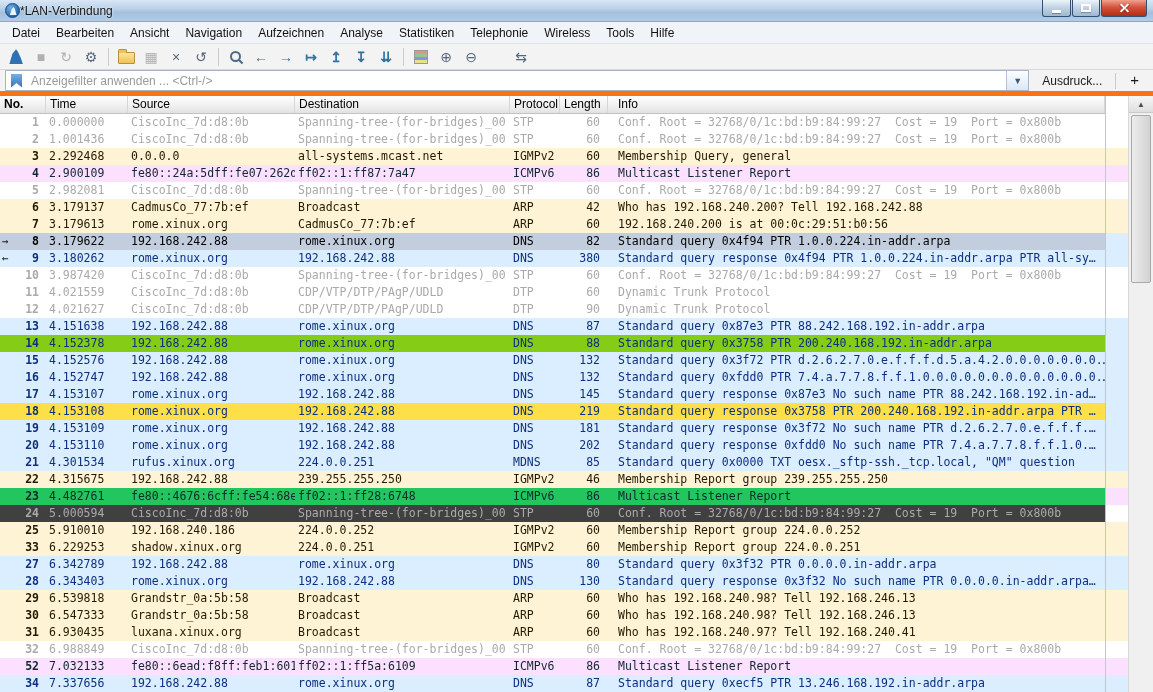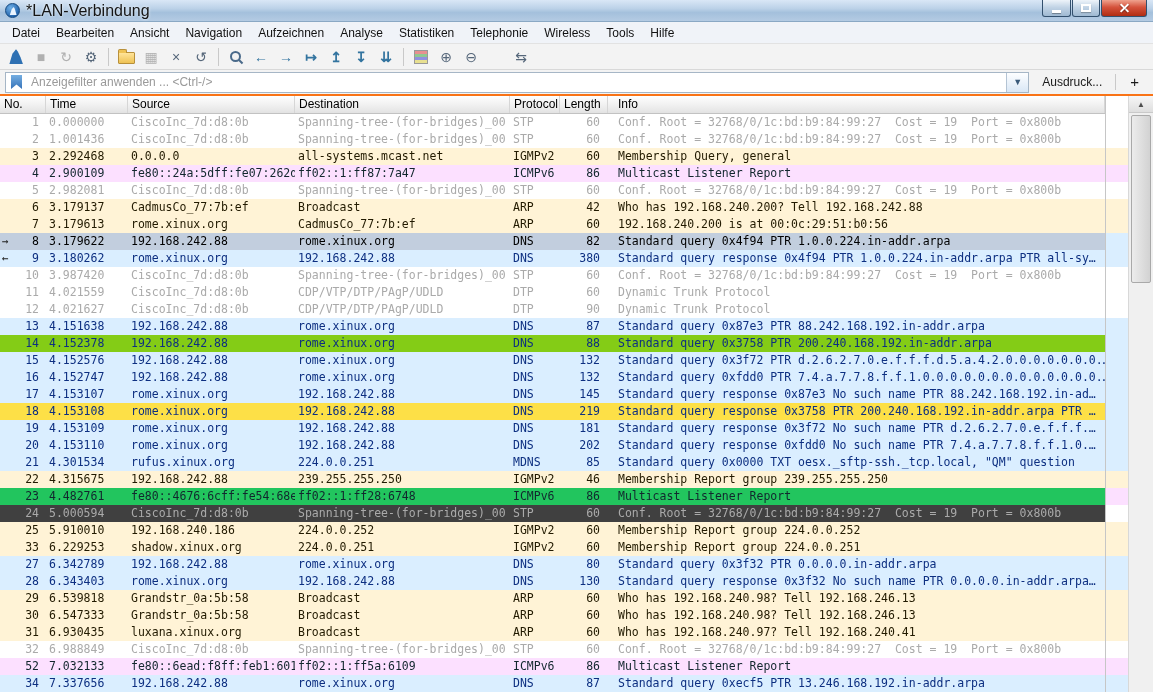--- a/index.html
+++ b/index.html
@@ -20,21 +20,21 @@
   }
   .app-icon {
     width:15px; height:15px; border-radius:50%;
     background:radial-gradient(circle at 35% 30%, #6fb0e8, #1f5fa8 75%);
     border:1px solid #164a80; position:relative; flex:0 0 15px;
   }
   .app-icon::after {
     content:""; position:absolute; left:3px; top:3px; width:8px; height:8px;
     background:#eaf4ff; clip-path:polygon(10% 100%, 35% 25%, 60% 0, 72% 22%, 95% 100%);
   }
-  .title { font-size:16px; color:#151515; margin-left:6px; text-shadow:0 0 3px rgba(255,255,255,.9); }
+  .title { font-size:12px; color:#151515; text-shadow:0 0 3px rgba(255,255,255,.9); }
   .win-buttons { position:absolute; right:6px; top:0; display:flex; }
   .win-btn {
     height:17px; border:1px solid #33506e; border-top:none;
     border-radius:0 0 3px 3px; display:flex; align-items:center; justify-content:center;
     background:linear-gradient(#eef4fa,#c2d4e6 45%,#9fb9d2);
     margin-left:1px;
   }
   .win-btn.min { width:29px; } .win-btn.max { width:28px; }
   .win-btn.close { width:46px; background:linear-gradient(#efa28e,#d5523c 45%,#b02c12); }
   .glyph-min { width:9px; height:3px; background:#fff; box-shadow:0 1px 1px rgba(0,0,0,.35); margin-top:6px; }
@@ -79,21 +79,21 @@
   .icon-magnifier { width:16px; height:16px; position:relative; }
   .icon-magnifier::before { content:""; position:absolute; left:2px; top:2px; width:7px; height:7px;
     border:2px solid #4a6a8a; border-radius:50%; }
   .icon-magnifier::after { content:""; position:absolute; left:11px; top:10px; width:5px; height:2px;
     background:#4a6a8a; transform:rotate(45deg); transform-origin:left center; }
   .icon-colorize { width:14px; height:14px; border:1px solid #999;
     background:linear-gradient(to bottom,#e89090 0 3px,#90c890 3px 6px,#9090e0 6px 9px,#e8e090 9px 12px,#fff 12px); }
 
   
   .filterbar {
-    height:26px; flex:0 0 26px; background:#f3f3f3; border-bottom:2px solid #f97316;
+    height:26px; flex:0 0 26px; background:#f3f3f3; border-bottom:5px solid #f97316;
     display:flex; align-items:center; padding:2px 5px; gap:5px;
   }
   .filter-wrap { flex:1; display:flex; align-items:center; height:21px;
     background:#fff; border:1px solid #a6b6c6; }
   .bookmark-icon { width:11px; height:14px; margin:0 5px; flex:0 0 11px;
     background:linear-gradient(#74aee2,#3572b8); clip-path:polygon(0 0,100% 0,100% 100%,50% 68%,0 100%); }
   .filter-input { flex:1; border:none; outline:none; font-size:12px; color:#444;
     font-family:"Liberation Sans",sans-serif; background:transparent; padding:0 4px; height:18px; }
   .filter-input::placeholder { color:#9a9a9a; }
   .filter-dropdown { width:22px; height:19px; display:flex; align-items:center; justify-content:center;
@@ -107,21 +107,21 @@
   .list { width:1105px; flex:0 0 1105px; display:flex; flex-direction:column; overflow:hidden; }
   .header-row {
     height:18px; flex:0 0 18px; display:flex;
     background:linear-gradient(#ffffff,#e9e9e9 80%,#e2e2e2);
     border-bottom:1px solid #c2c2c2; font-size:12px; color:#000;
   }
   .hcell { border-right:1px solid #d6d6d6; padding:1px 4px; white-space:nowrap; overflow:hidden; text-align:left !important; }
   .list-body { flex:1; overflow:hidden; font-family:"DejaVu Sans Mono","Liberation Mono",monospace; font-size:11.5px; }
   .prow { height:17px; display:flex; position:relative; }
   .cell { padding:0 3px; overflow:hidden; line-height:17px; white-space:pre; }
-  .col-0 { width:46px; flex:0 0 46px; text-align:right; padding-right:7px; }
+  .col-0 { width:46px; flex:0 0 46px; text-align:right; padding-right:7px;font-weight:bold; }
   .col-1 { width:82px; flex:0 0 82px; }
   .col-2 { width:167px; flex:0 0 167px; }
   .col-3 { width:215px; flex:0 0 215px; }
   .col-4 { width:50px; flex:0 0 50px; }
   .col-5 { width:48px; flex:0 0 48px; text-align:right; padding-right:8px; }
   .col-6 { flex:1; padding-left:10px; }
   .marker { position:absolute; left:2px; top:0; line-height:17px; font-size:11px; color:#222; }
 
   
   .minimap { width:23px; flex:0 0 23px; border-left:1px solid #c6c6c6; background:#fff;

